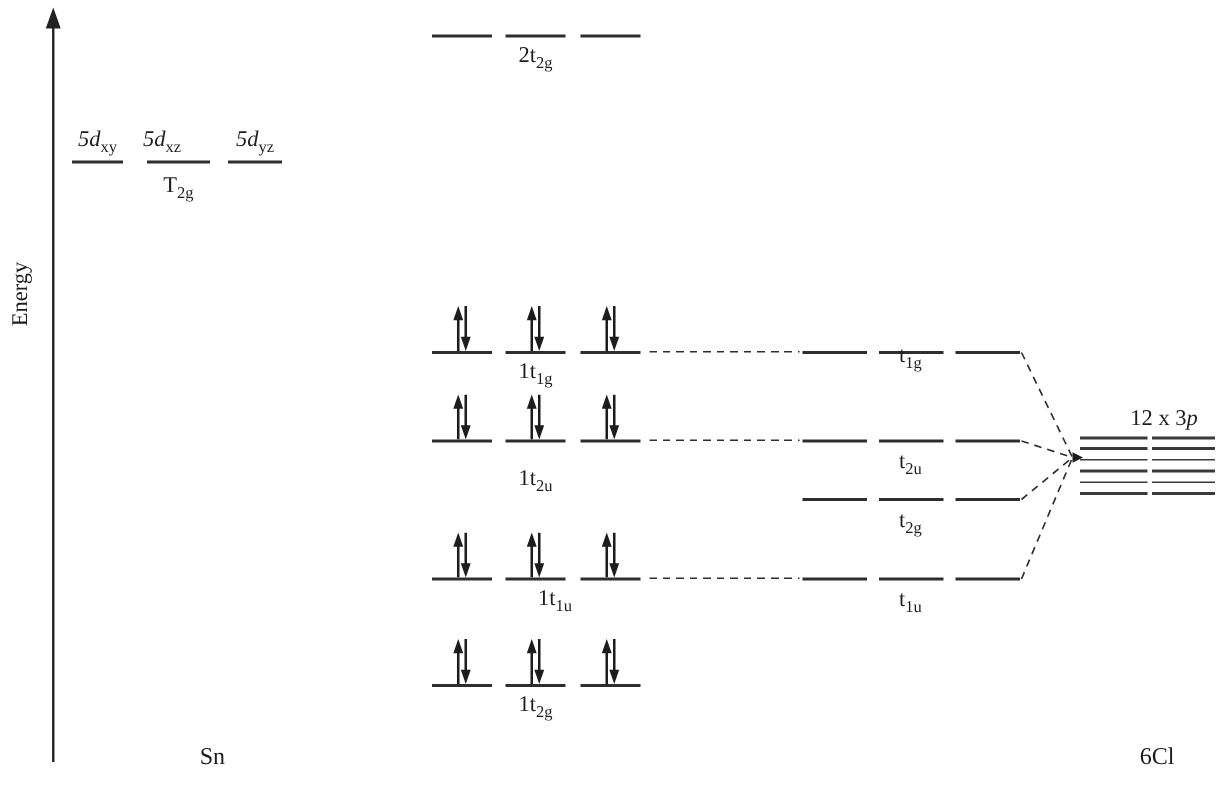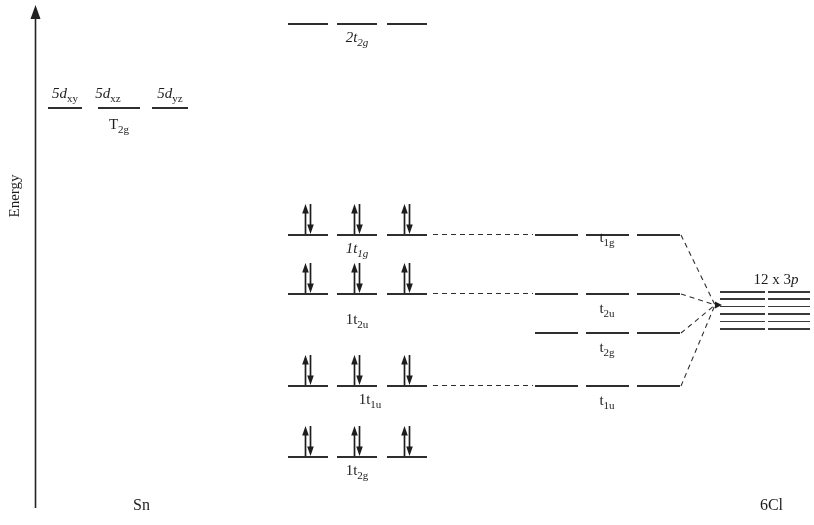--- a/index.html
+++ b/index.html
@@ -51,21 +51,21 @@
 
 <div class="hline" style="left: 48px; top: 107px; width: 34px;"></div>
     <div class="lvl-label" style="left: 35px; top: 85px; width: 60px;"><span class="it">5d</span><span class="sub">xy</span></div>
     <div class="hline" style="left: 98px; top: 107px; width: 42px;"></div>
     <div class="lvl-label" style="left: 78px; top: 85px; width: 60px;"><span class="it">5d</span><span class="sub">xz</span></div>
     <div class="hline" style="left: 152px; top: 107px; width: 36px;"></div>
     <div class="lvl-label" style="left: 140px; top: 85px; width: 60px;"><span class="it">5d</span><span class="sub">yz</span></div>
     <div class="hline" style="left: 288px; top: 23px; width: 40px;"></div>
     <div class="hline" style="left: 337px; top: 23px; width: 40px;"></div>
     <div class="hline" style="left: 387px; top: 23px; width: 40px;"></div>
-    <div class="lvl-label" style="left: 317px; top: 29px; width: 80px; font-style: italic;"><span>2t</span><span class="sub">2g</span></div>
+    <div class="lvl-label" style="left: 317px; top: 29px; width: 80px;"><span>2t</span><span class="sub">2g</span></div>
     <div class="hline" style="left: 288px; top: 234px; width: 40px;"></div>
     <div class="epair" style="left: 301px; top: 204px;"><svg width="14" height="30" viewBox="0 0 14 30">
         <line x1="4.5" y1="4" x2="4.5" y2="30" stroke="#1d1d1d" stroke-width="1.7"></line>
         <polygon points="4.5,0 1.2,9.5 7.8,9.5" fill="#1d1d1d"></polygon>
         <line x1="9.5" y1="0" x2="9.5" y2="26" stroke="#1d1d1d" stroke-width="1.7"></line>
         <polygon points="9.5,30 6.2,20.5 12.8,20.5" fill="#1d1d1d"></polygon>
       </svg></div>
     <div class="hline" style="left: 337px; top: 234px; width: 40px;"></div>
     <div class="epair" style="left: 350px; top: 204px;"><svg width="14" height="30" viewBox="0 0 14 30">
         <line x1="4.5" y1="4" x2="4.5" y2="30" stroke="#1d1d1d" stroke-width="1.7"></line>
@@ -73,21 +73,21 @@
         <line x1="9.5" y1="0" x2="9.5" y2="26" stroke="#1d1d1d" stroke-width="1.7"></line>
         <polygon points="9.5,30 6.2,20.5 12.8,20.5" fill="#1d1d1d"></polygon>
       </svg></div>
     <div class="hline" style="left: 387px; top: 234px; width: 40px;"></div>
     <div class="epair" style="left: 400px; top: 204px;"><svg width="14" height="30" viewBox="0 0 14 30">
         <line x1="4.5" y1="4" x2="4.5" y2="30" stroke="#1d1d1d" stroke-width="1.7"></line>
         <polygon points="4.5,0 1.2,9.5 7.8,9.5" fill="#1d1d1d"></polygon>
         <line x1="9.5" y1="0" x2="9.5" y2="26" stroke="#1d1d1d" stroke-width="1.7"></line>
         <polygon points="9.5,30 6.2,20.5 12.8,20.5" fill="#1d1d1d"></polygon>
       </svg></div>
-    <div class="lvl-label" style="left: 317px; top: 240px; width: 80px; font-style: italic;"><span>1t</span><span class="sub">1g</span></div>
+    <div class="lvl-label" style="left: 317px; top: 240px; width: 80px;"><span>1t</span><span class="sub">1g</span></div>
     <div class="dashline" style="left: 433px; top: 234px; width: 100px;"></div>
     <div class="hline" style="left: 288px; top: 293px; width: 40px;"></div>
     <div class="epair" style="left: 301px; top: 263px;"><svg width="14" height="30" viewBox="0 0 14 30">
         <line x1="4.5" y1="4" x2="4.5" y2="30" stroke="#1d1d1d" stroke-width="1.7"></line>
         <polygon points="4.5,0 1.2,9.5 7.8,9.5" fill="#1d1d1d"></polygon>
         <line x1="9.5" y1="0" x2="9.5" y2="26" stroke="#1d1d1d" stroke-width="1.7"></line>
         <polygon points="9.5,30 6.2,20.5 12.8,20.5" fill="#1d1d1d"></polygon>
       </svg></div>
     <div class="hline" style="left: 337px; top: 293px; width: 40px;"></div>
     <div class="epair" style="left: 350px; top: 263px;"><svg width="14" height="30" viewBox="0 0 14 30">

